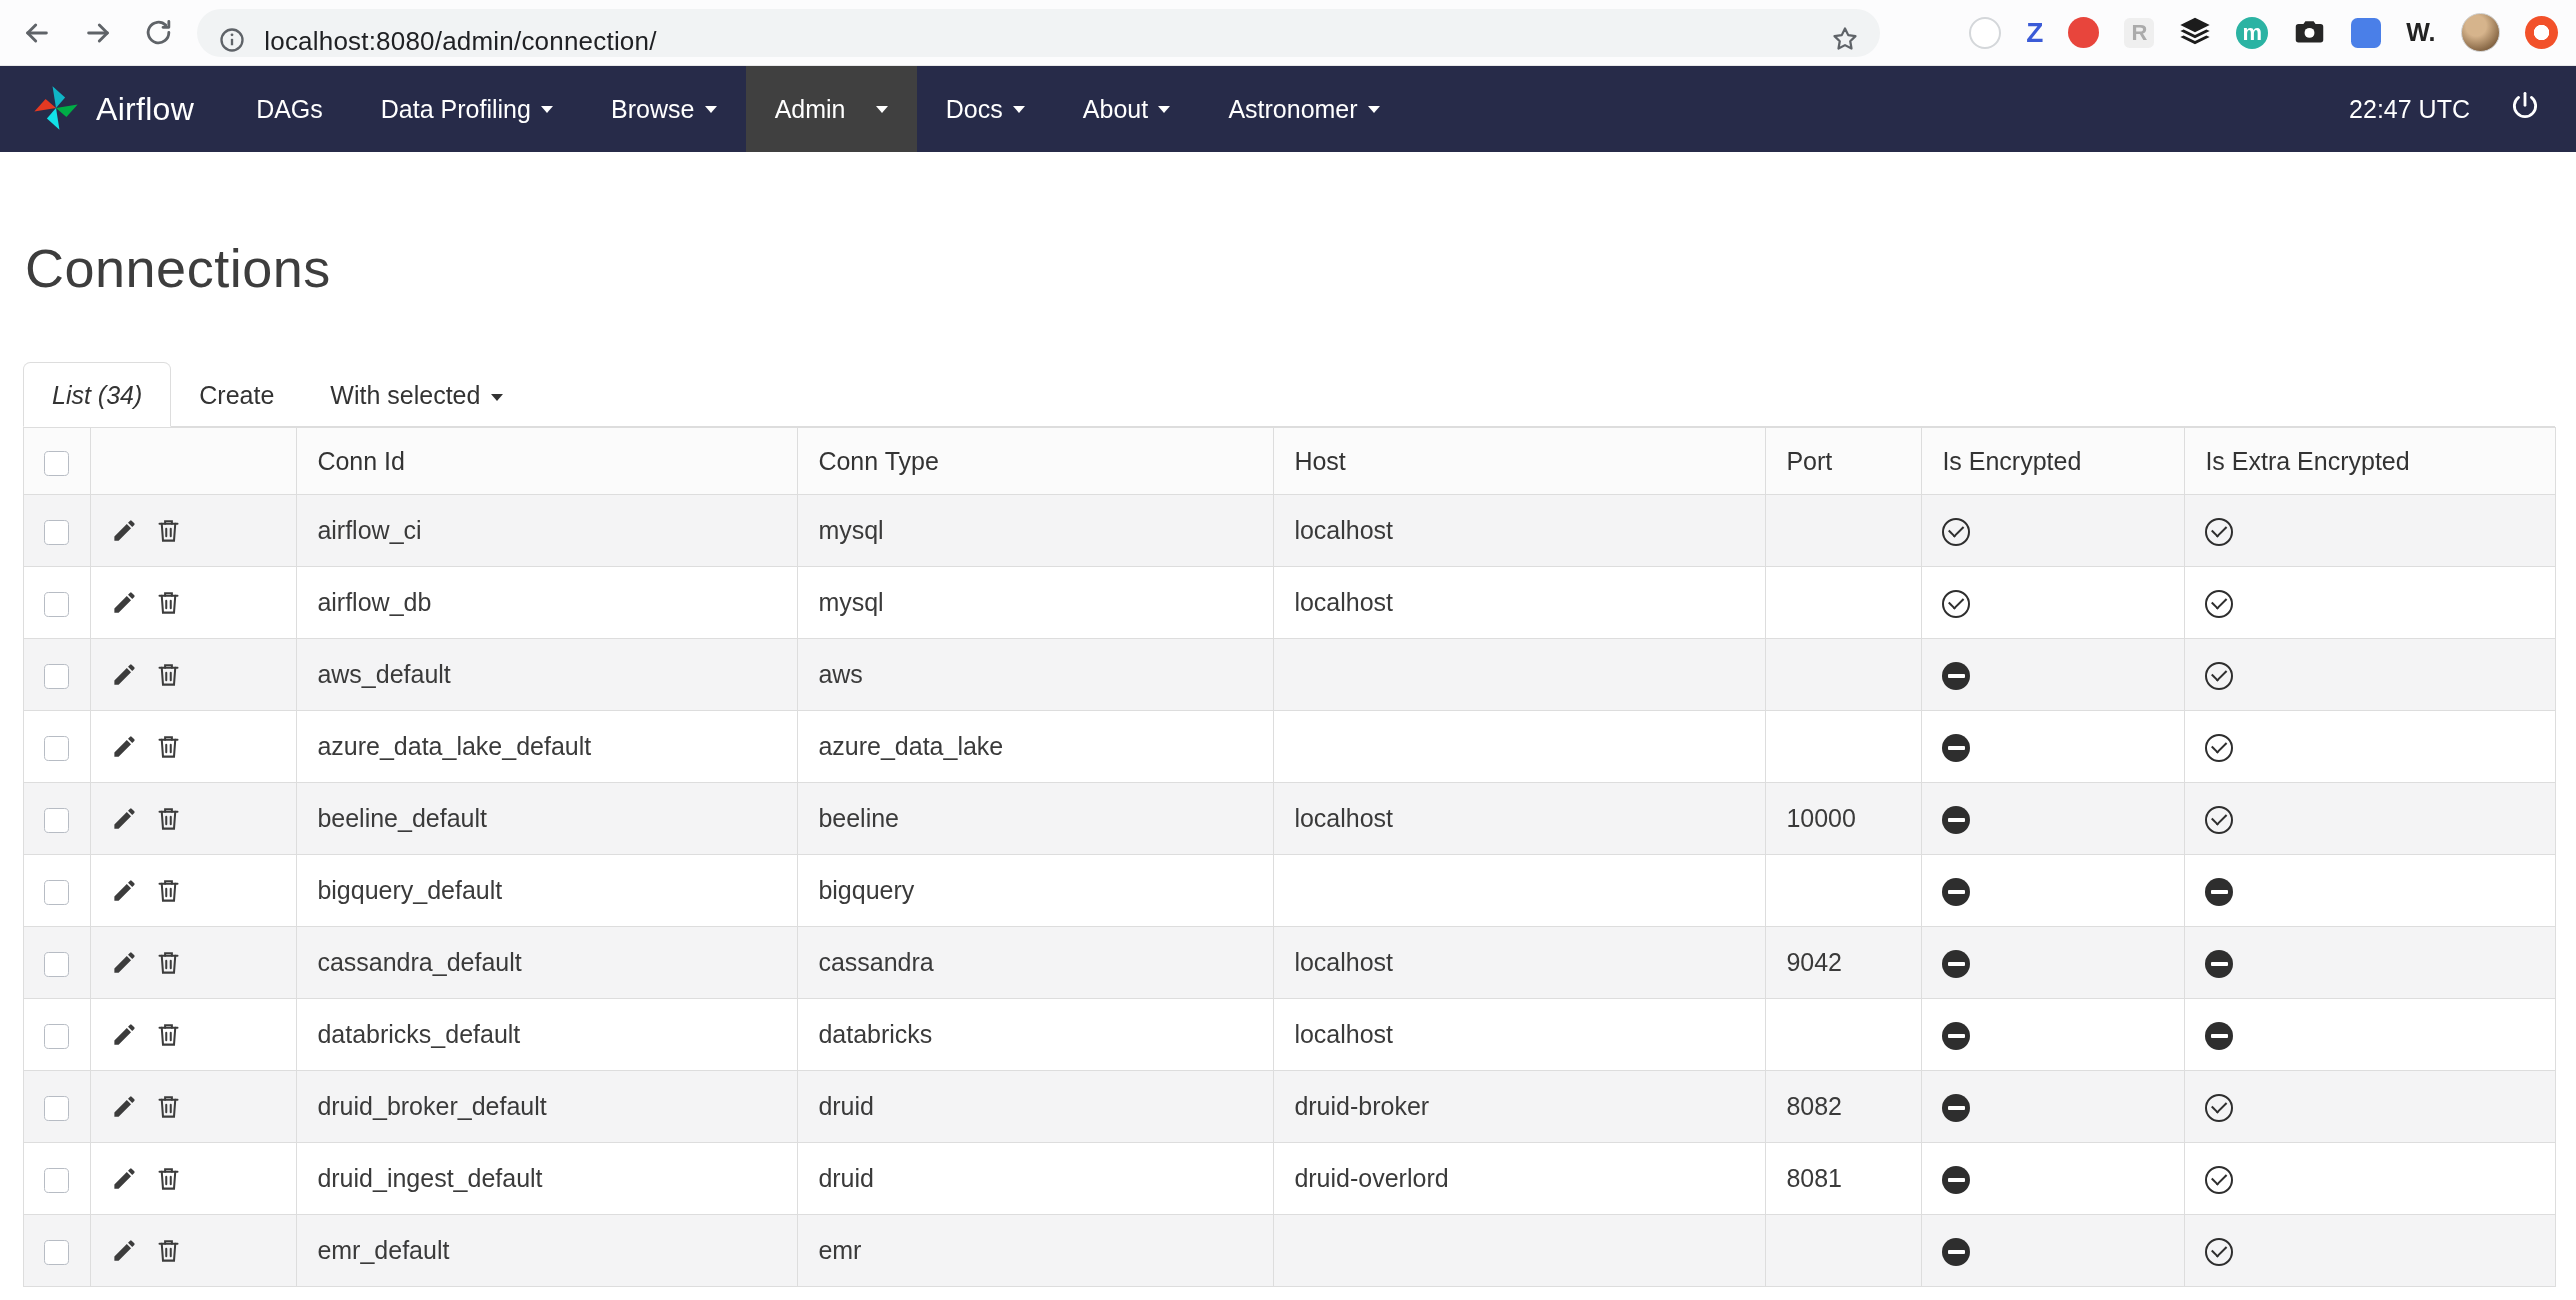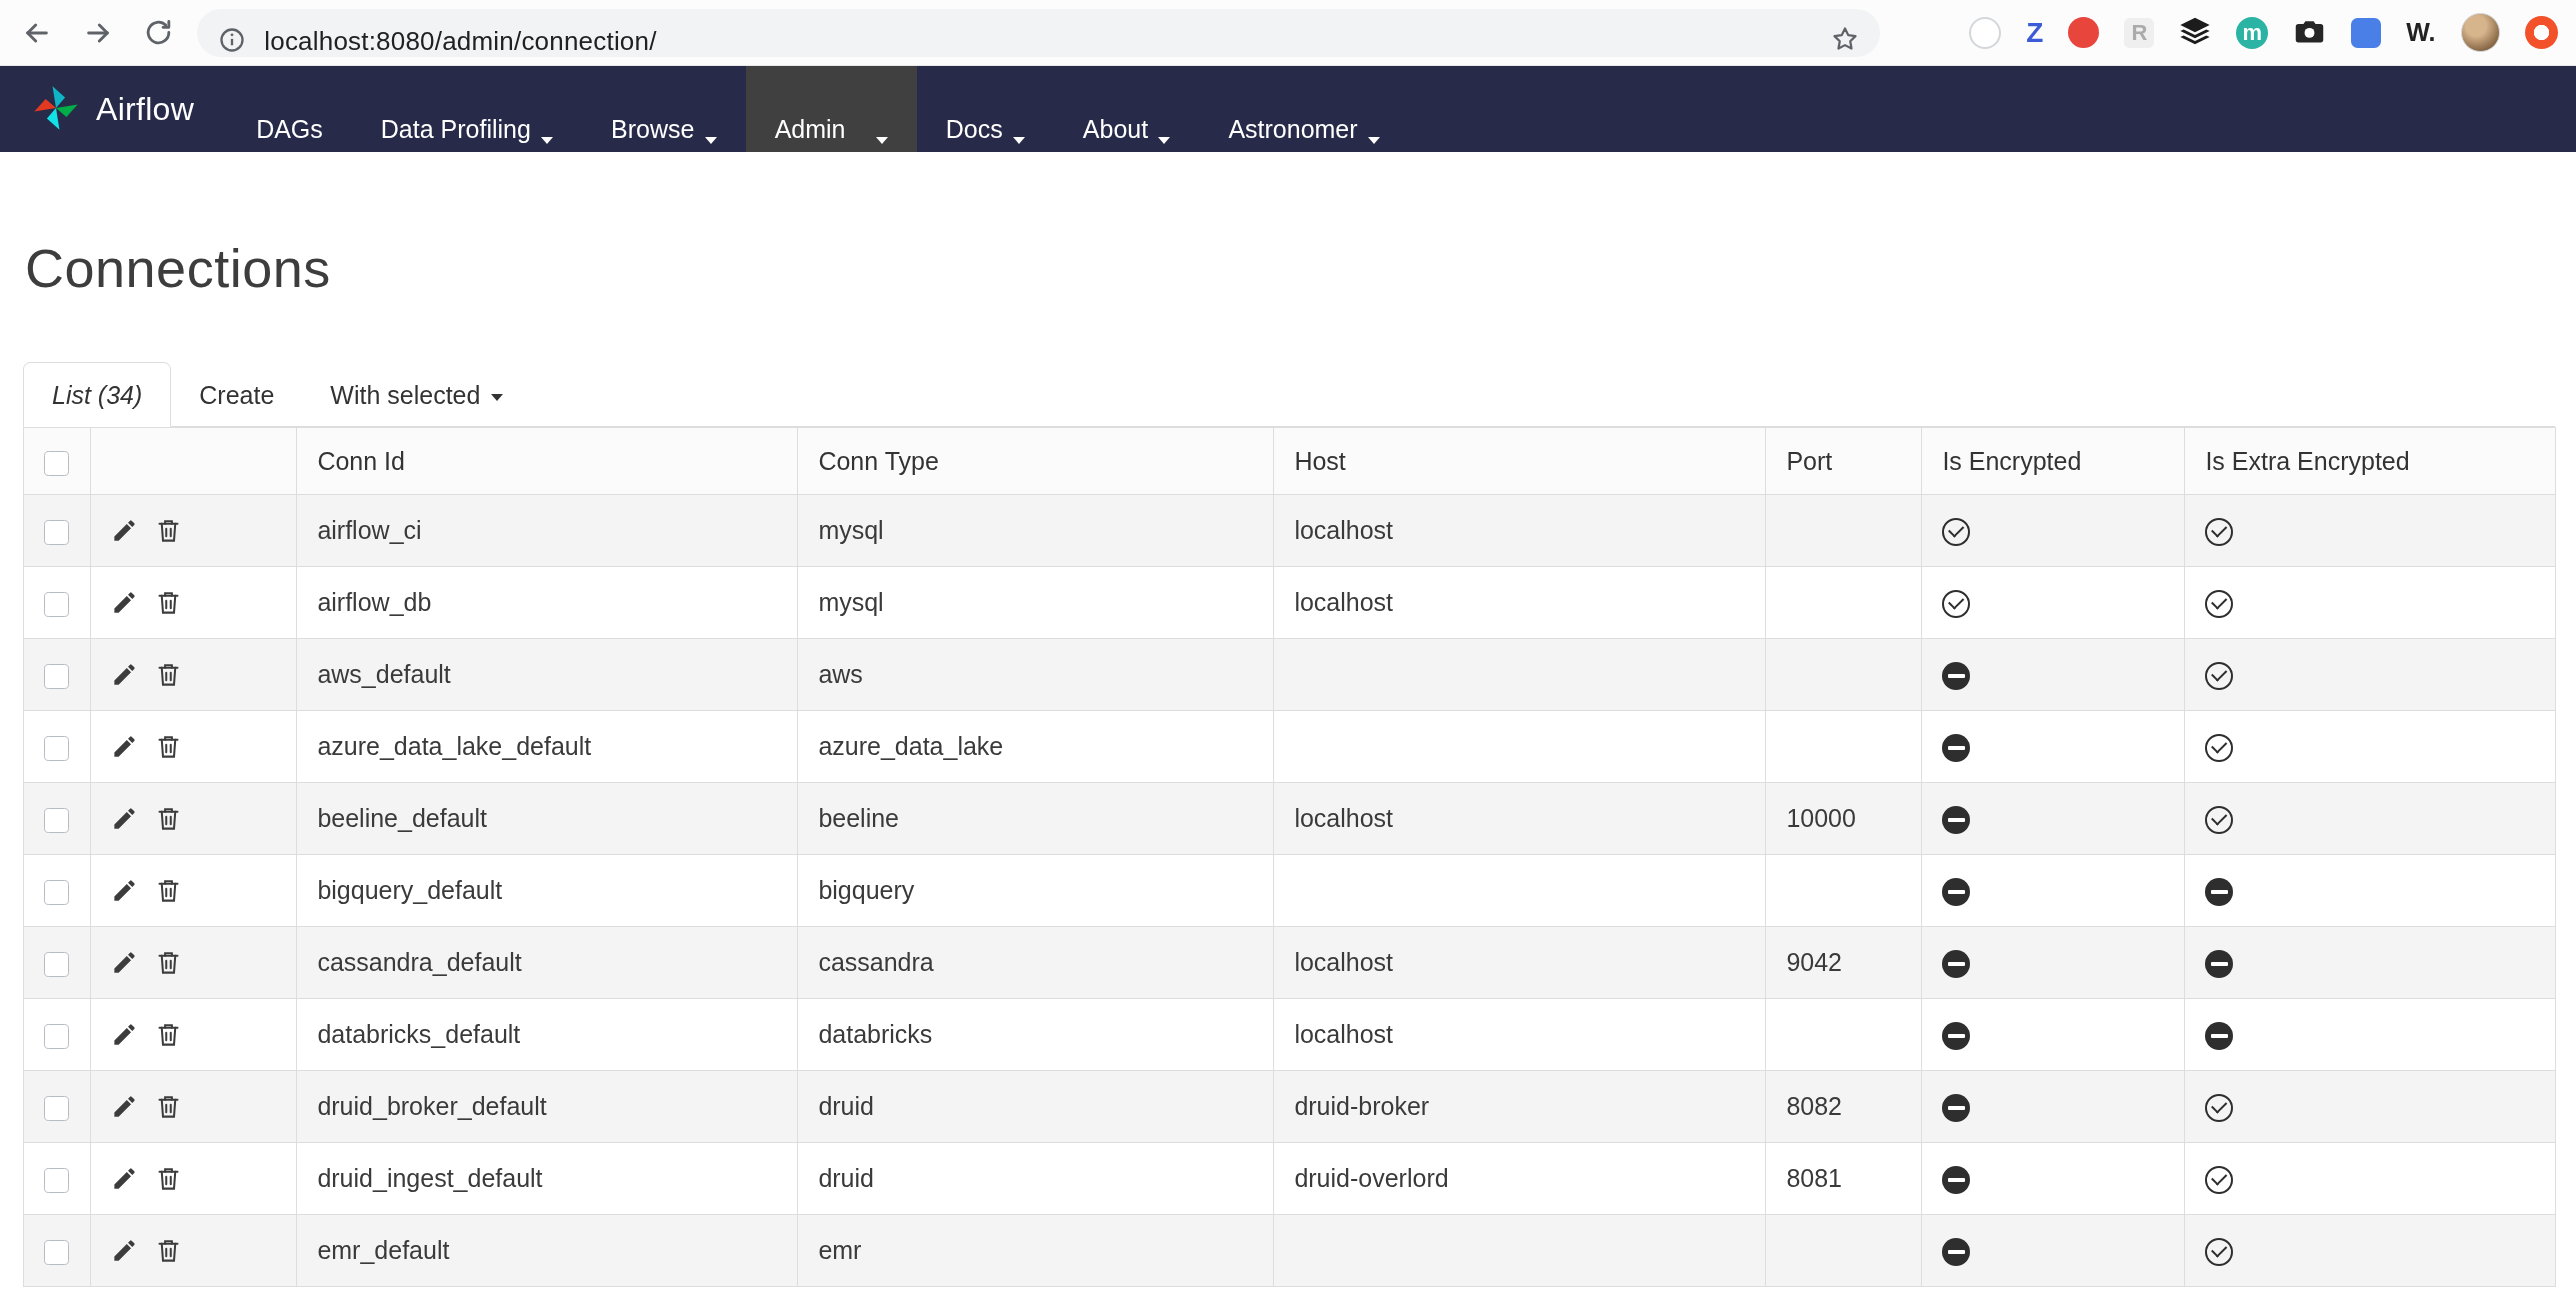--- a/index.html
+++ b/index.html
@@ -30,21 +30,21 @@
     background: radial-gradient(circle at 38% 32%, #d6b48c 0 30%, #8a6a48 72%, #503a26 100%);
     border: 0.9px solid #cfcfcf; }
   .orange-ic { width: 33px; height: 33px; border-radius: 50%;
     background: radial-gradient(circle at 50% 50%, #ffffff 0 7.4px, #f2512a 8px); }
 
   
   .navbar { height: 86px; background: #272b49; display: flex; align-items: stretch; padding: 0 35px 0 30px; }
   .brand-wrap { display: flex; align-items: center; gap: 14px; margin-right: 33px; }
   .brand { color: #fff; font-size: 32px; font-weight: 500; letter-spacing: 0.3px; }
   .nav-items { display: flex; align-items: stretch; }
-  .nav-item { display: flex; align-items: flex-end; padding: 8px 29px; color: #fff; font-size: 25px; cursor: pointer; }
+  .nav-item { display: flex; align-items: center; padding: 0 29px; color: #fff; font-size: 25px; cursor: pointer; }
   .nav-item.active { background: #404040; gap: 20px; }
   .caret { display: inline-block; width: 0; height: 0; border-left: 6.5px solid transparent;
     border-right: 6.5px solid transparent; border-top: 7.4px solid currentColor; margin-left: 10.2px; vertical-align: middle; }
   .nav-right { margin-left: auto; display: flex; align-items: center; gap: 39px; color: #fff; font-size: 25px; }
 
   
   .page-title { margin: 85px 0 0 25px; font-size: 54px; font-weight: 300; color: #3d3d3d; letter-spacing: 0.5px; }
   .tabs { margin: 63px 21.3px 0 23px; border-bottom: 0.9px solid #ddd; display: flex; align-items: flex-end; }
   .tab { font-size: 25px; color: #333; padding: 17.6px 28px 16.7px; cursor: pointer; white-space: nowrap; }
   .tab--active { border: 0.9px solid #ddd; border-bottom: 0.9px solid #fff; margin-bottom: -0.9px;
@@ -172,20 +172,29 @@
         <span class="caret"></span>
       </div>
     <div class="nav-item">
         <span>About</span>
         <span class="caret"></span>
       </div>
     <div class="nav-item">
         <span>Astronomer</span>
         <span class="caret"></span>
       </div>
+  </div>
+  <div class="nav-right">
+    <span>22:47 UTC</span>
+    <span>
+      <svg width="32" height="32" viewBox="0 0 24 24" fill="none" stroke="#fff" stroke-width="2.1" stroke-linecap="round">
+          <path d="M12 2.5v9"></path>
+          <path d="M7.2 5.6a8 8 0 1 0 9.6 0"></path>
+        </svg>
+    </span>
   </div>
 </div>
 
 <h1 class="page-title">Connections</h1>
 
 <div class="tabs">
   <div class="tab tab--active">List (34)</div>
   <div class="tab">Create</div>
   <div class="tab"><span>With selected</span><span class="caret" style="color:#333"></span></div>
 </div>

